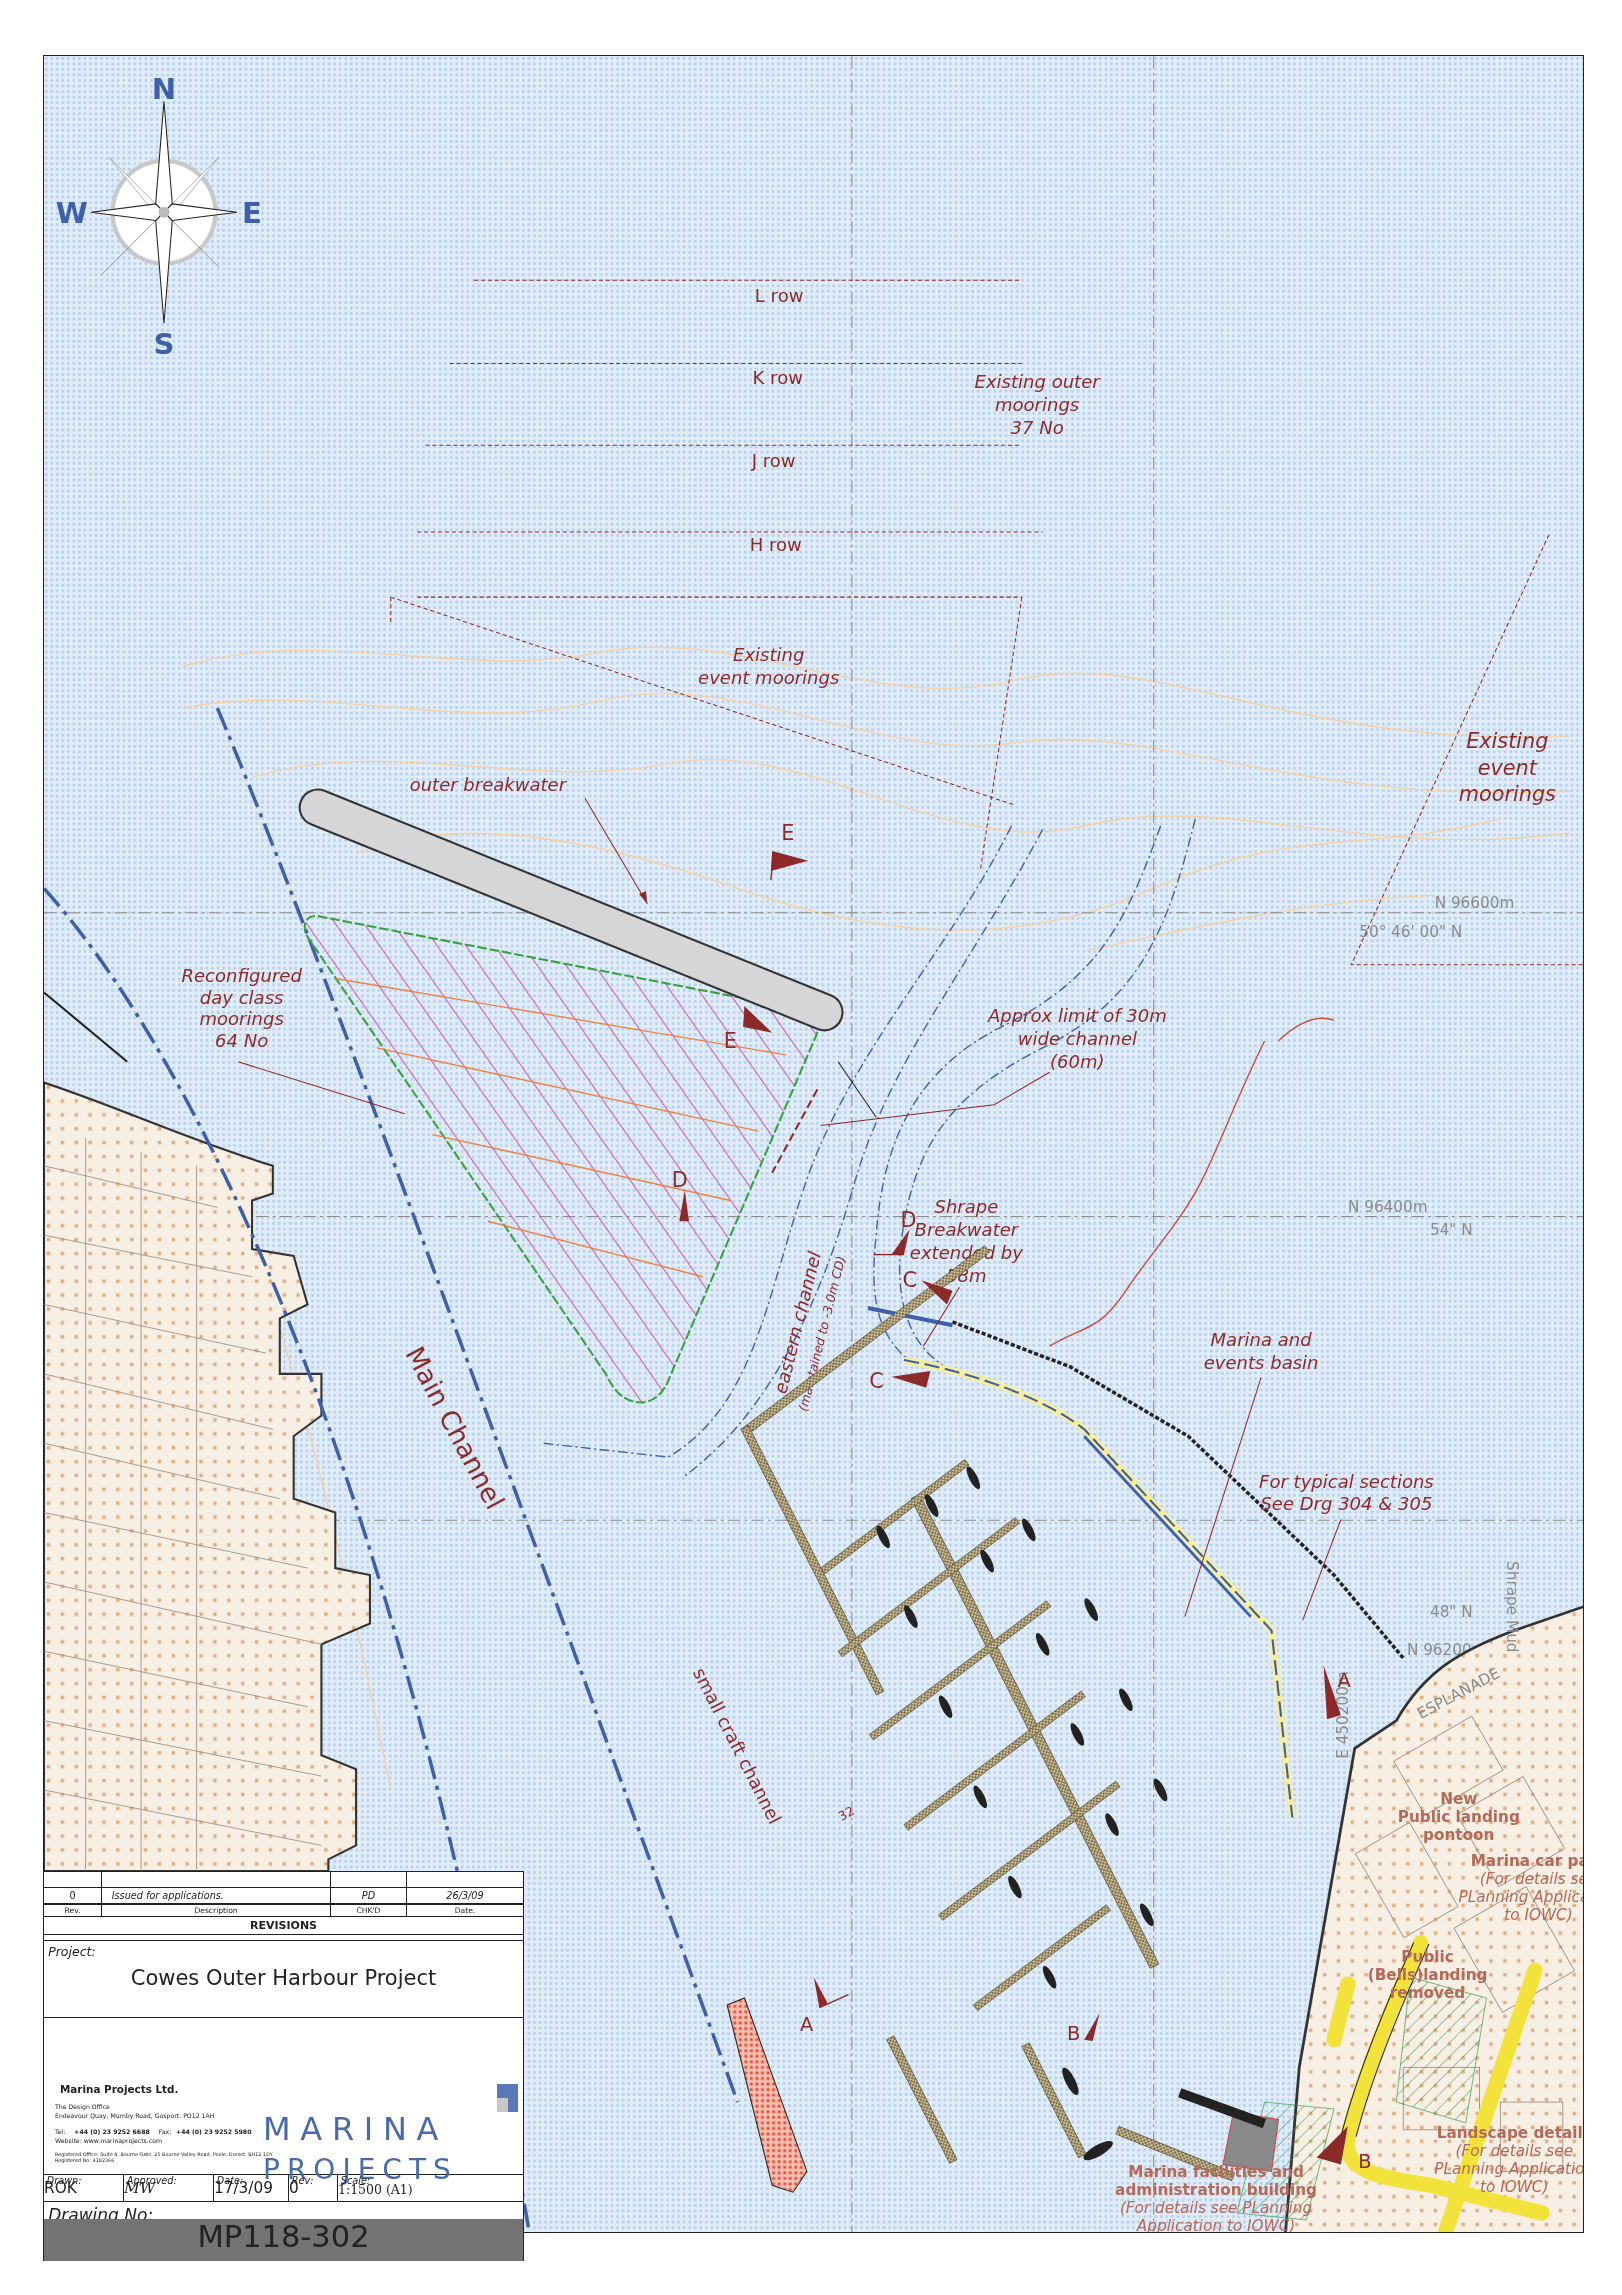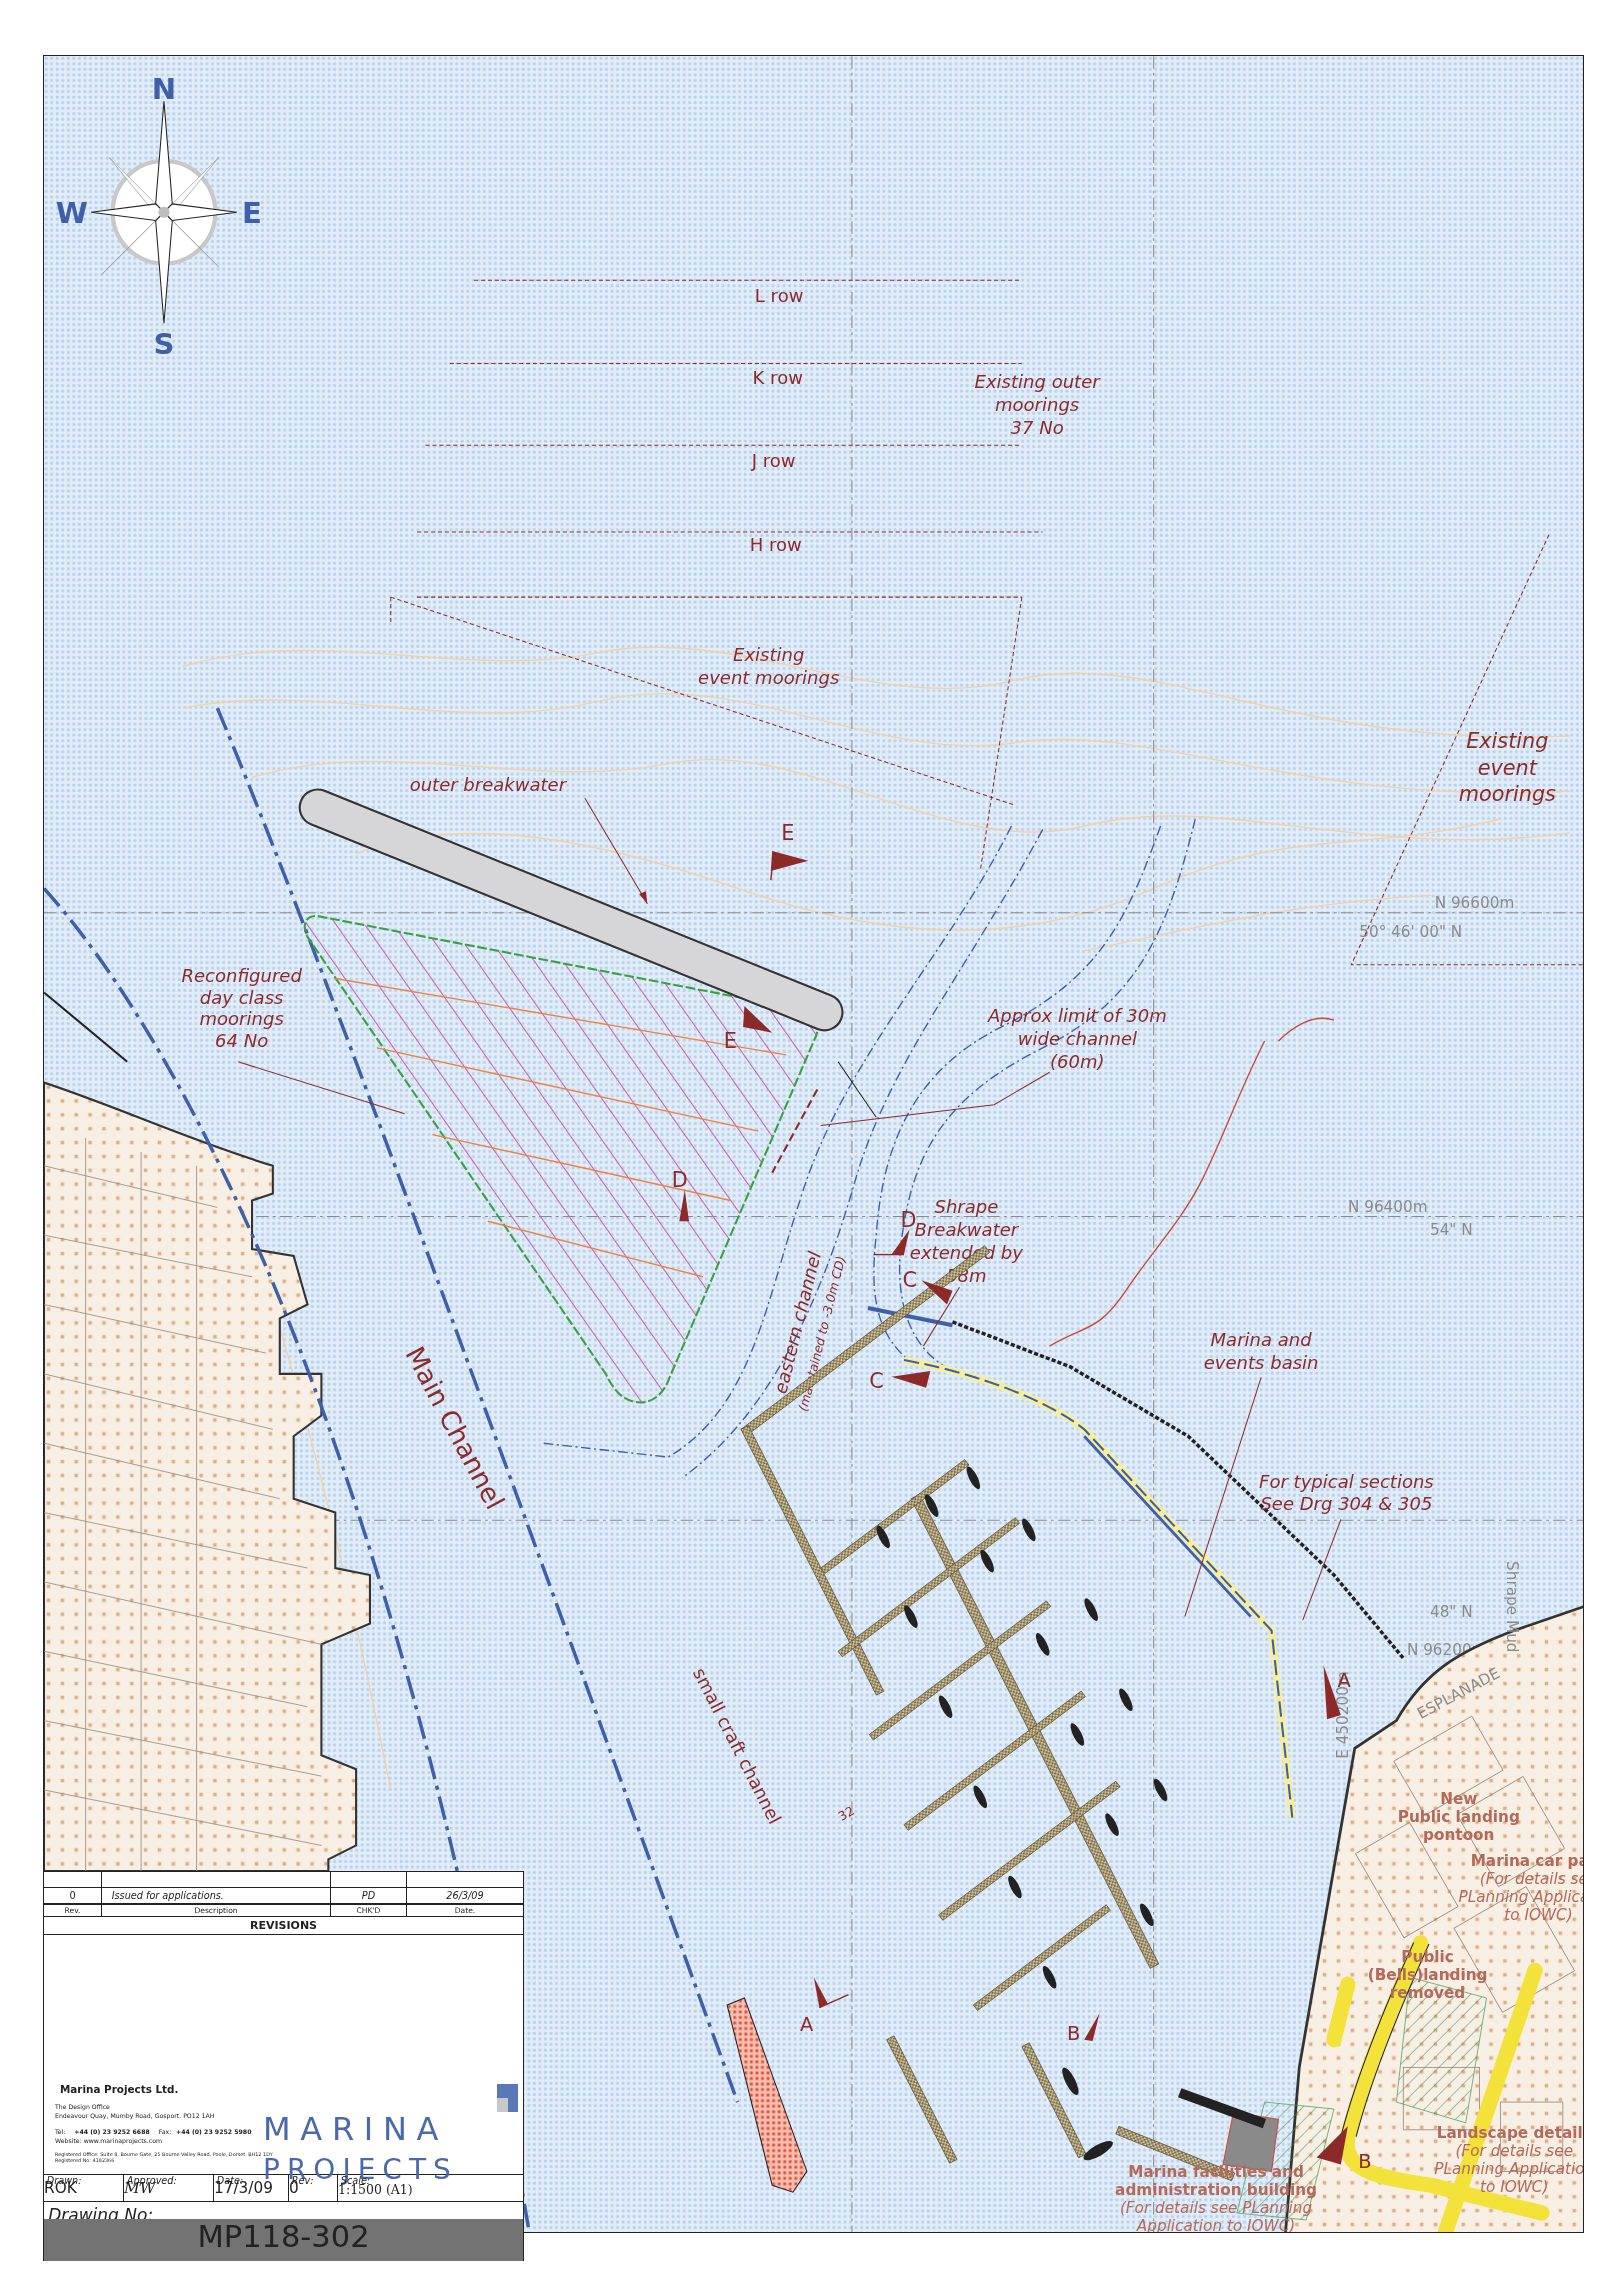--- a/index.html
+++ b/index.html
@@ -396,20 +396,24 @@
   <div class="tb-row" style="top:32px;height:12.5px;border-top:1.4px solid #222;">
     <div class="rev-grid">
       <div style="font-size:7.6px">Rev.</div>
       <div style="font-size:7.6px">Description</div>
       <div style="font-size:7.6px">CHK'D</div>
       <div style="font-size:7.6px">Date.</div>
     </div>
   </div>
   <div class="tb-row" style="top:44px;height:19px;display:flex;align-items:center;justify-content:center;font-weight:bold;font-size:11px;">REVISIONS</div>
 
+  <div class="tb-row" style="top:68px;height:78px;border-top:1.4px solid #222;">
+    <span class="tb-label">Project:</span>
+    <div class="tb-big" style="top:25px;font-size:21px;">Cowes Outer Harbour Project</div>
+  </div>
 
 
   <div class="tb-row" style="top:204px;height:99px;">
     <div style="position:absolute;left:16px;top:7px;font-weight:bold;font-size:10.4px;">Marina Projects Ltd.</div>
     <div style="position:absolute;left:11px;top:26px;font-size:6.2px;line-height:9px;">
       <div>The Design Office</div>
       <div>Endeavour Quay, Mumby Road, Gosport. PO12 1AH</div>
       <div style="margin-top:7px;">
         <span>Tel:</span>
         <b style="margin-left:7px;">+44 (0) 23 9252 6688</b>

